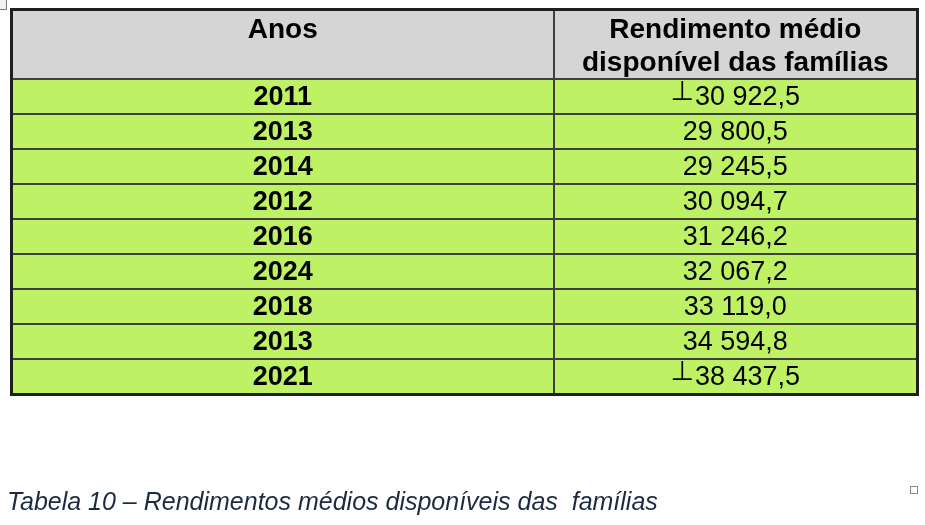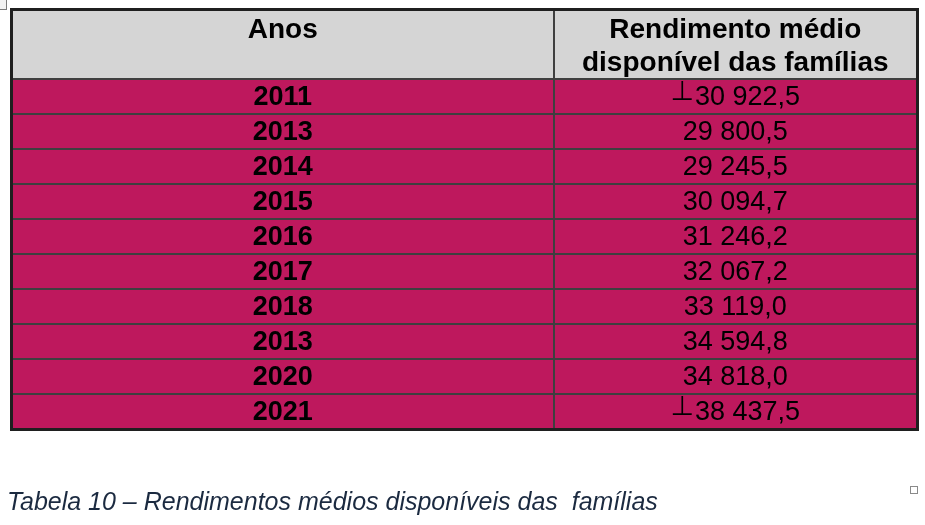--- a/index.html
+++ b/index.html
@@ -54,21 +54,21 @@
     height: 63px;
     line-height: 33px;
     padding-top: 1px;
     margin-top: 40px;
   }
   td {
     height: 33px;
     font-size: 27px;
     line-height: 33px;
     vertical-align: middle;
-    background: #be185d;
+    background: #bef264;
   }
   td.year-cell  { font-weight: 700; }
   td.value-cell { font-weight: 400; }
   .anchor-mark {
     position: relative;
     top: -0.18em;
     font-weight: 400;
     margin-right: 1px;
   }
   .caption {
@@ -122,42 +122,38 @@
         </tr>
         <tr>
           <td class="year-cell">2013</td>
           <td class="value-cell"><span>29 800,5</span></td>
         </tr>
         <tr>
           <td class="year-cell">2014</td>
           <td class="value-cell"><span>29 245,5</span></td>
         </tr>
         <tr>
-          <td class="year-cell">2015</td>
+          <td class="year-cell">2012</td>
           <td class="value-cell"><span>30 094,7</span></td>
         </tr>
         <tr>
           <td class="year-cell">2016</td>
           <td class="value-cell"><span>31 246,2</span></td>
         </tr>
         <tr>
-          <td class="year-cell">2017</td>
+          <td class="year-cell">2024</td>
           <td class="value-cell"><span>32 067,2</span></td>
         </tr>
         <tr>
           <td class="year-cell">2018</td>
           <td class="value-cell"><span>33 119,0</span></td>
         </tr>
         <tr>
           <td class="year-cell">2013</td>
           <td class="value-cell"><span>34 594,8</span></td>
-        </tr>
-        <tr>
-          <td class="year-cell">2020</td>
-          <td class="value-cell"><span>34 818,0</span></td>
         </tr>
         <tr>
           <td class="year-cell">2021</td>
           <td class="value-cell"><span class="anchor-mark">⊥</span><span>38 437,5</span></td>
         </tr>
       </tbody>
   </table>
 
   <div class="caption">Tabela 10 – Rendimentos médios disponíveis das  famílias</div>
 

